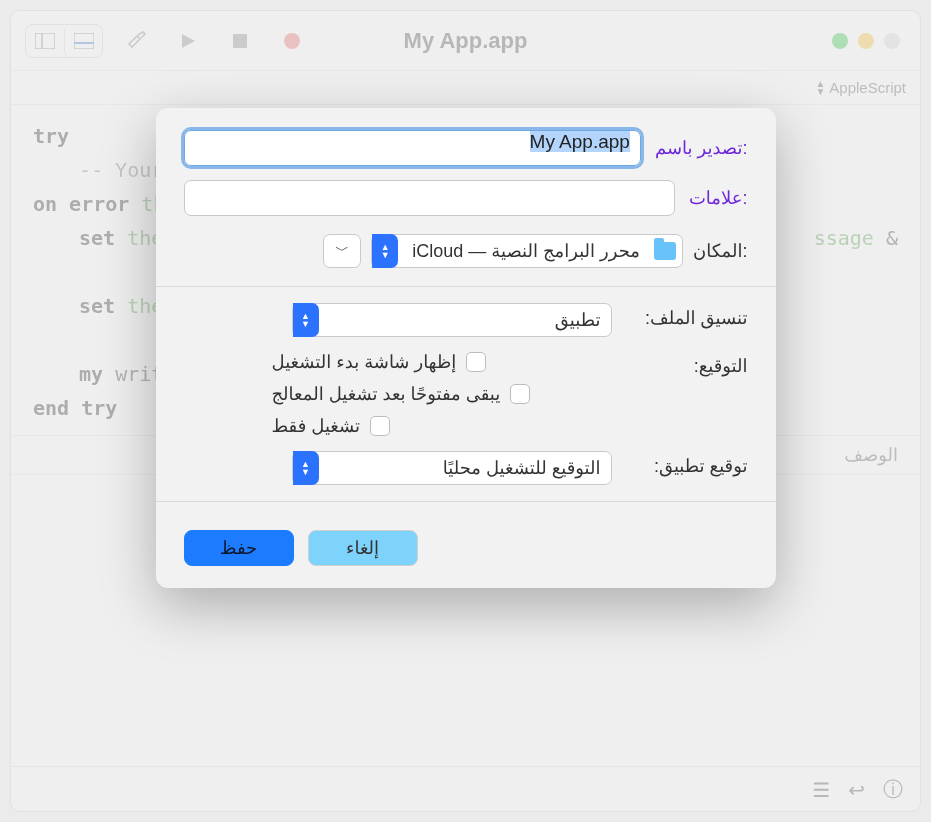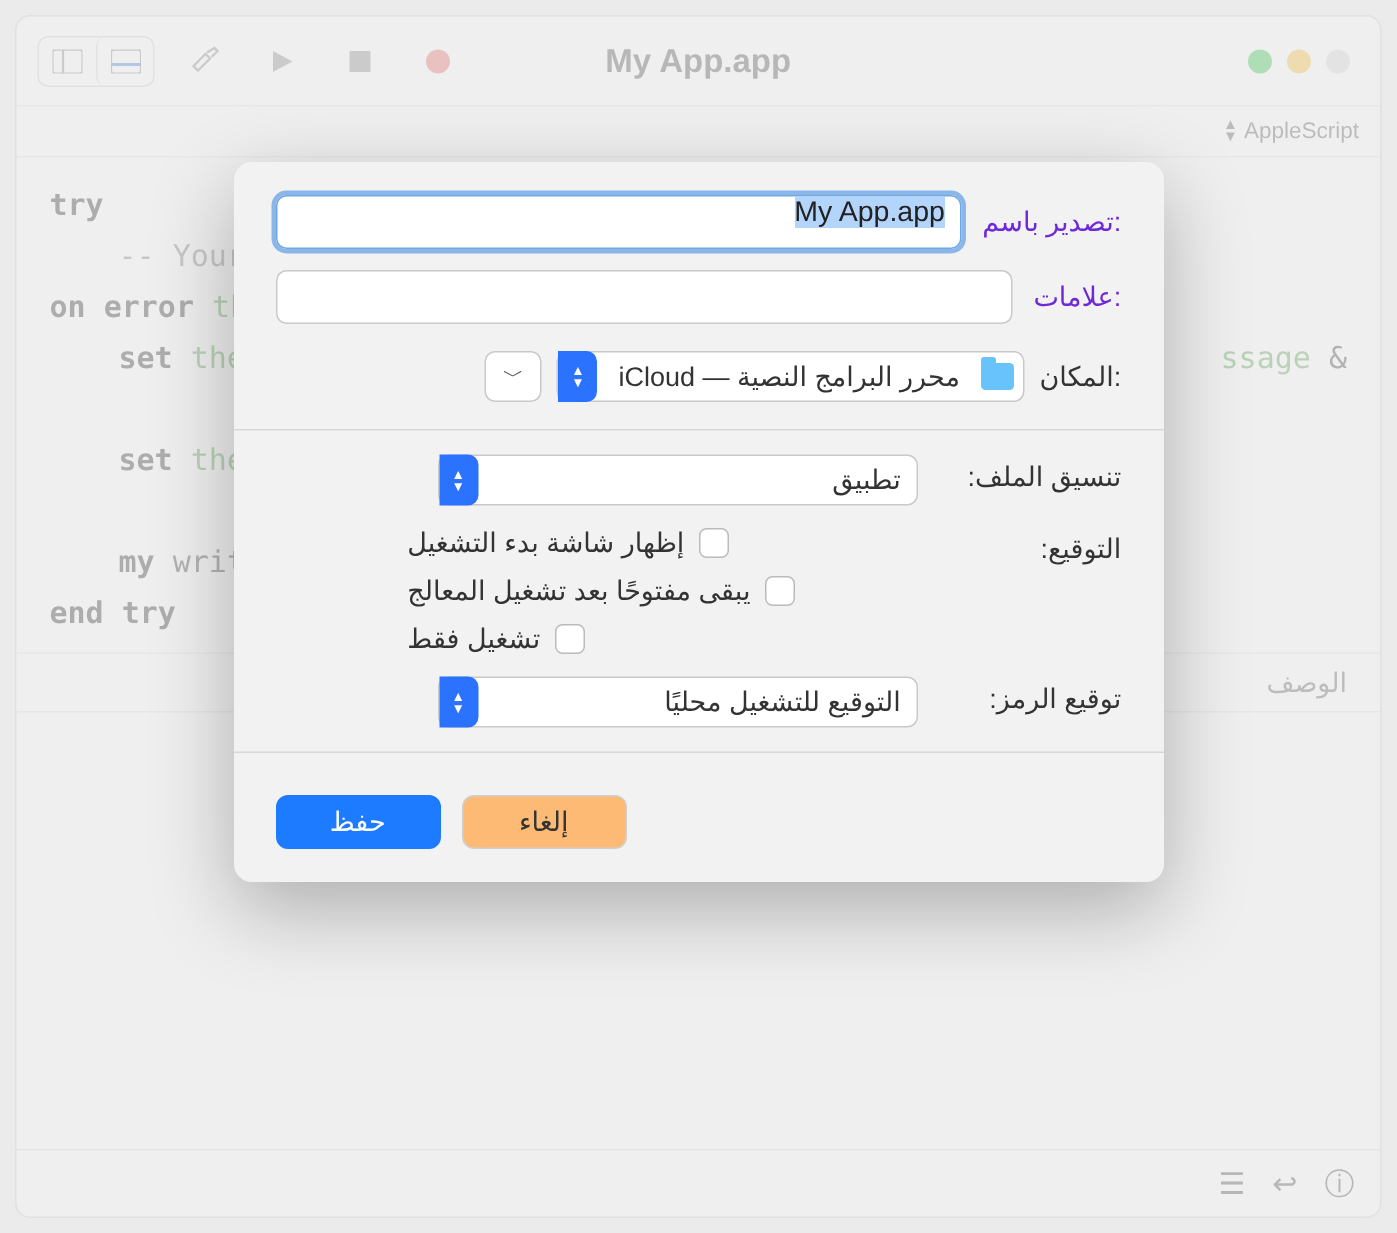--- a/index.html
+++ b/index.html
@@ -134,24 +134,24 @@
     .select .scap{
       background:#2b72ff;color:#fff;width:26px;height:34px;border-radius:0 7px 7px 0;
       display:flex;flex-direction:column;align-items:center;justify-content:center;
       font-size:9px;line-height:8px;
     }
     .chkcol{display:flex;flex-direction:column;gap:10px;align-items:flex-end;direction:rtl;min-width:340px;}
     .chk{display:flex;align-items:center;gap:10px;direction:rtl;}
     .chk input{width:20px;height:20px;border:1px solid #bbb;border-radius:5px;appearance:none;background:#fff;}
     .btn-row{display:flex;gap:14px;padding-top:18px;}
     .btn{
-      height:36px;min-width:110px;border-radius:8px;border:1px solid #cfcfcf;background:#fdba74;
+      height:36px;min-width:110px;border-radius:8px;border:1px solid #cfcfcf;background:#7dd3fc;
       font-size:18px;padding:0 22px;color:#333;
     }
-    .btn.primary{background:#1d7bff;color:#ffffff;border-color:#1d7bff;}
+    .btn.primary{background:#1d7bff;color:#0f172a;border-color:#1d7bff;}
   </style>
 </head>
 <body>
 
 <div class="backdrop">
   <div class="bg-toolbar">
     <div class="tb-group">
       <button class="tb-btn">
         <svg width="20" height="16">
             <rect x="0" y="0" width="20" height="16" rx="2" fill="none" stroke="#888" stroke-width="1.5"></rect>
@@ -272,21 +272,21 @@
           </label>
         </div>
         <span class="flabel">التوقيع:</span>
       </div>
 
       <div class="form-row">
         <div class="select" style="min-width:320px;">
           <span class="sval">التوقيع للتشغيل محليًا</span>
           <span class="scap">▲<br>▼</span>
         </div>
-        <span class="flabel">توقيع الرمز:</span>
+        <span class="flabel">توقيع تطبيق:</span>
       </div>
     </div>
 
     <div class="divider"></div>
 
     <div class="btn-row">
       <button class="btn primary">حفظ</button>
       <button class="btn">إلغاء</button>
     </div>
 

